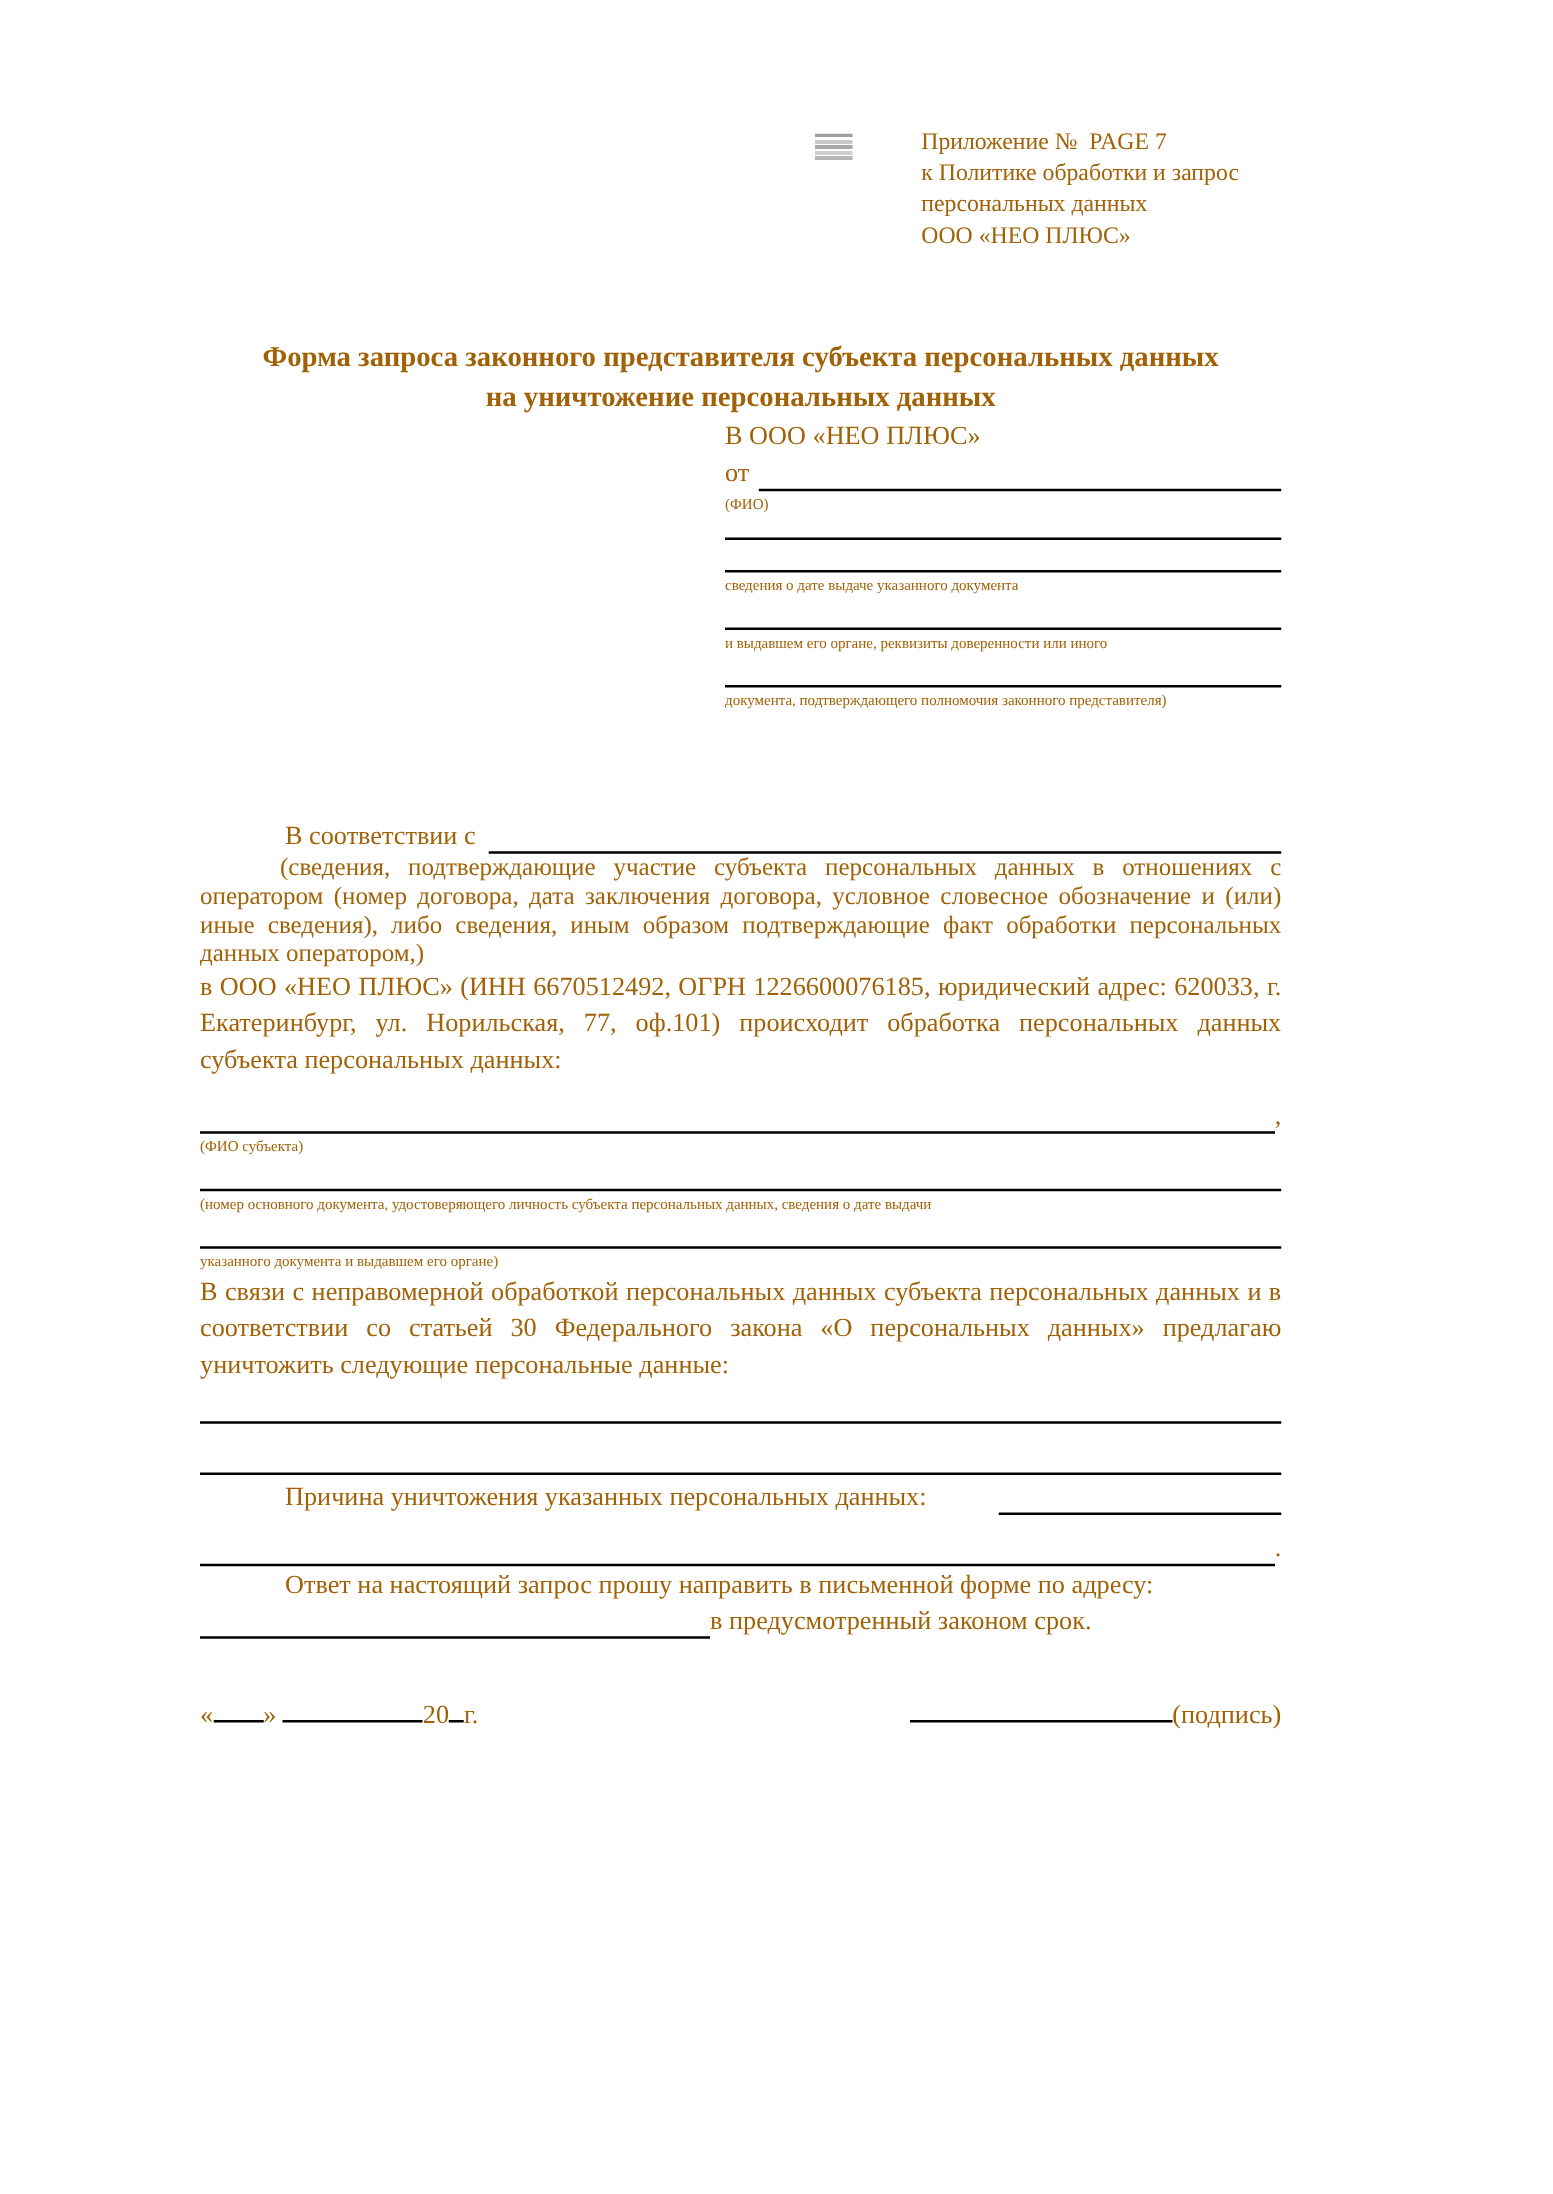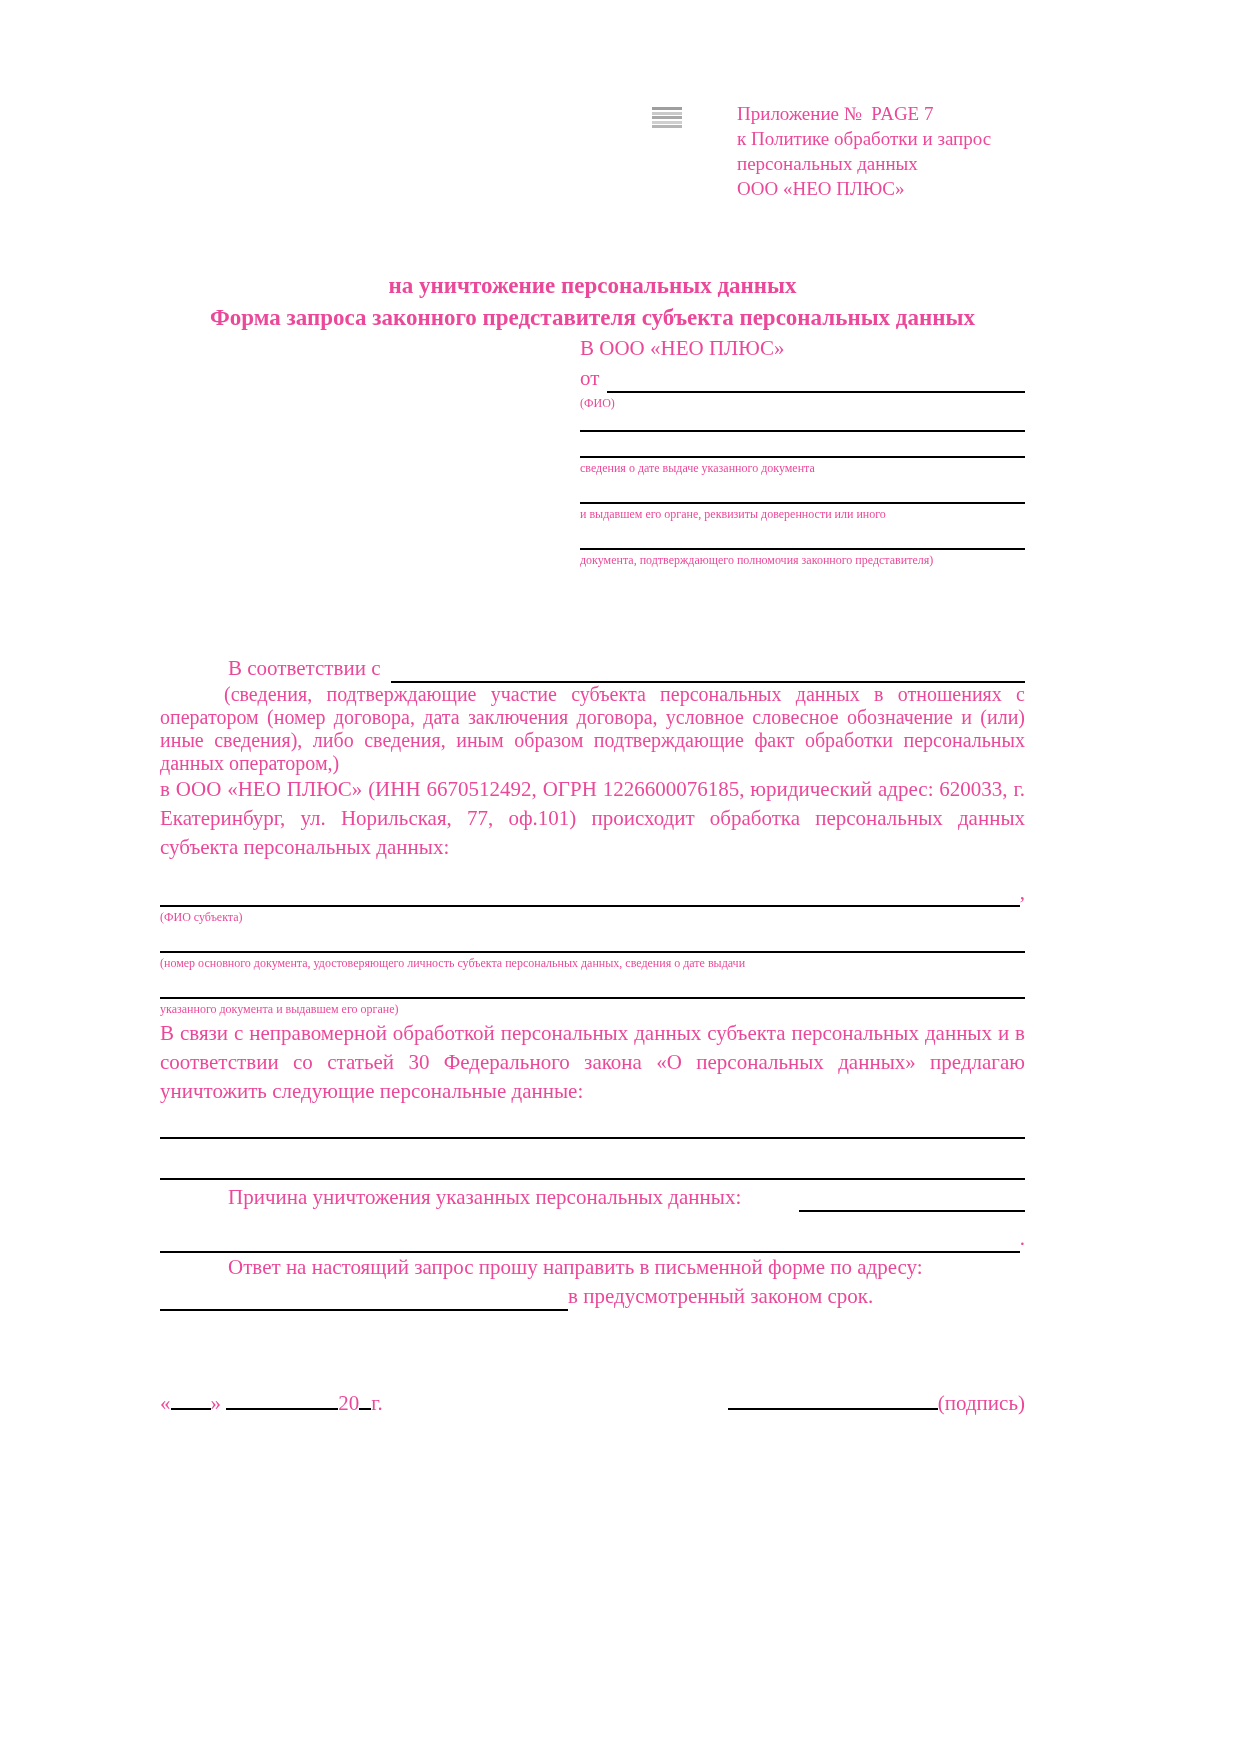--- a/index.html
+++ b/index.html
@@ -2,21 +2,21 @@
 <html><head>
 <meta charset="utf-8">
 <style>
   html,body{margin:0;padding:0;background:#888;}
   .page{
     position:relative;
     width:1242px;height:1755px;
     margin:0 auto;
     background:#ffffff;
     font-family:"Liberation Serif","DejaVu Serif",serif;
-    color:#ec4899;
+    color:#a16207;
     overflow:hidden;
   }
   
   .field-icon{
     position:absolute;left:652px;top:107px;width:30px;height:23px;
     background:
       linear-gradient(to bottom,
         #9e9e9e 0 3px, #ffffff 3px 5px,
         #c9c9c9 5px 8px, #ffffff 8px 9px,
         #a8a8a8 9px 12px, #ffffff 12px 14px,
@@ -38,42 +38,42 @@
   .addr{margin-left:420px;width:445px;}
   .row{display:flex;align-items:flex-end;}
   .bl{border-bottom:2.5px solid #000;}
   .grow{flex:1 1 auto;}
   .caption{font-size:12px;line-height:20px;text-align:left;}
   .fblank{height:25px;border-bottom:2.5px solid #000;}
   .addr .fblank{height:25px;}
   .note{font-size:20px;line-height:23px;text-align:justify;text-indent:64px;}
   .para{text-align:justify;}
   .iblank{display:inline-block;border-bottom:2.5px solid #000;height:1em;vertical-align:baseline;}
-  .footer{display:flex;justify-content:space-between;align-items:flex-end;margin-top:76px;}
+  .footer{display:flex;justify-content:space-between;align-items:flex-end;margin-top:44px;}
   .nowrap{white-space:nowrap;}
 </style>
 </head>
 <body>
 
 <div class="page">
 
   <span class="field-icon"></span>
 
   <div class="header-block">
     <div class="hdr-line">Приложение №  PAGE 7</div>
     <div class="hdr-line">к Политике обработки и запрос</div>
     <div class="hdr-line">персональных данных</div>
     <div class="hdr-line">ООО «НЕО ПЛЮС»</div>
   </div>
 
   <div class="doc">
 
     <div class="title">
+      <div>Форма запроса законного представителя субъекта персональных данных</div>
       <div>на уничтожение персональных данных</div>
-      <div>Форма запроса законного представителя субъекта персональных данных</div>
     </div>
 
     <div class="addr">
       <div>В ООО «НЕО ПЛЮС»</div>
 
       <div class="row" style="margin-top:1px;">
         <span>от</span>
         <span class="bl grow" style="height:26px;margin-left:8px;"></span>
       </div>
       <div class="caption">(ФИО)</div>

